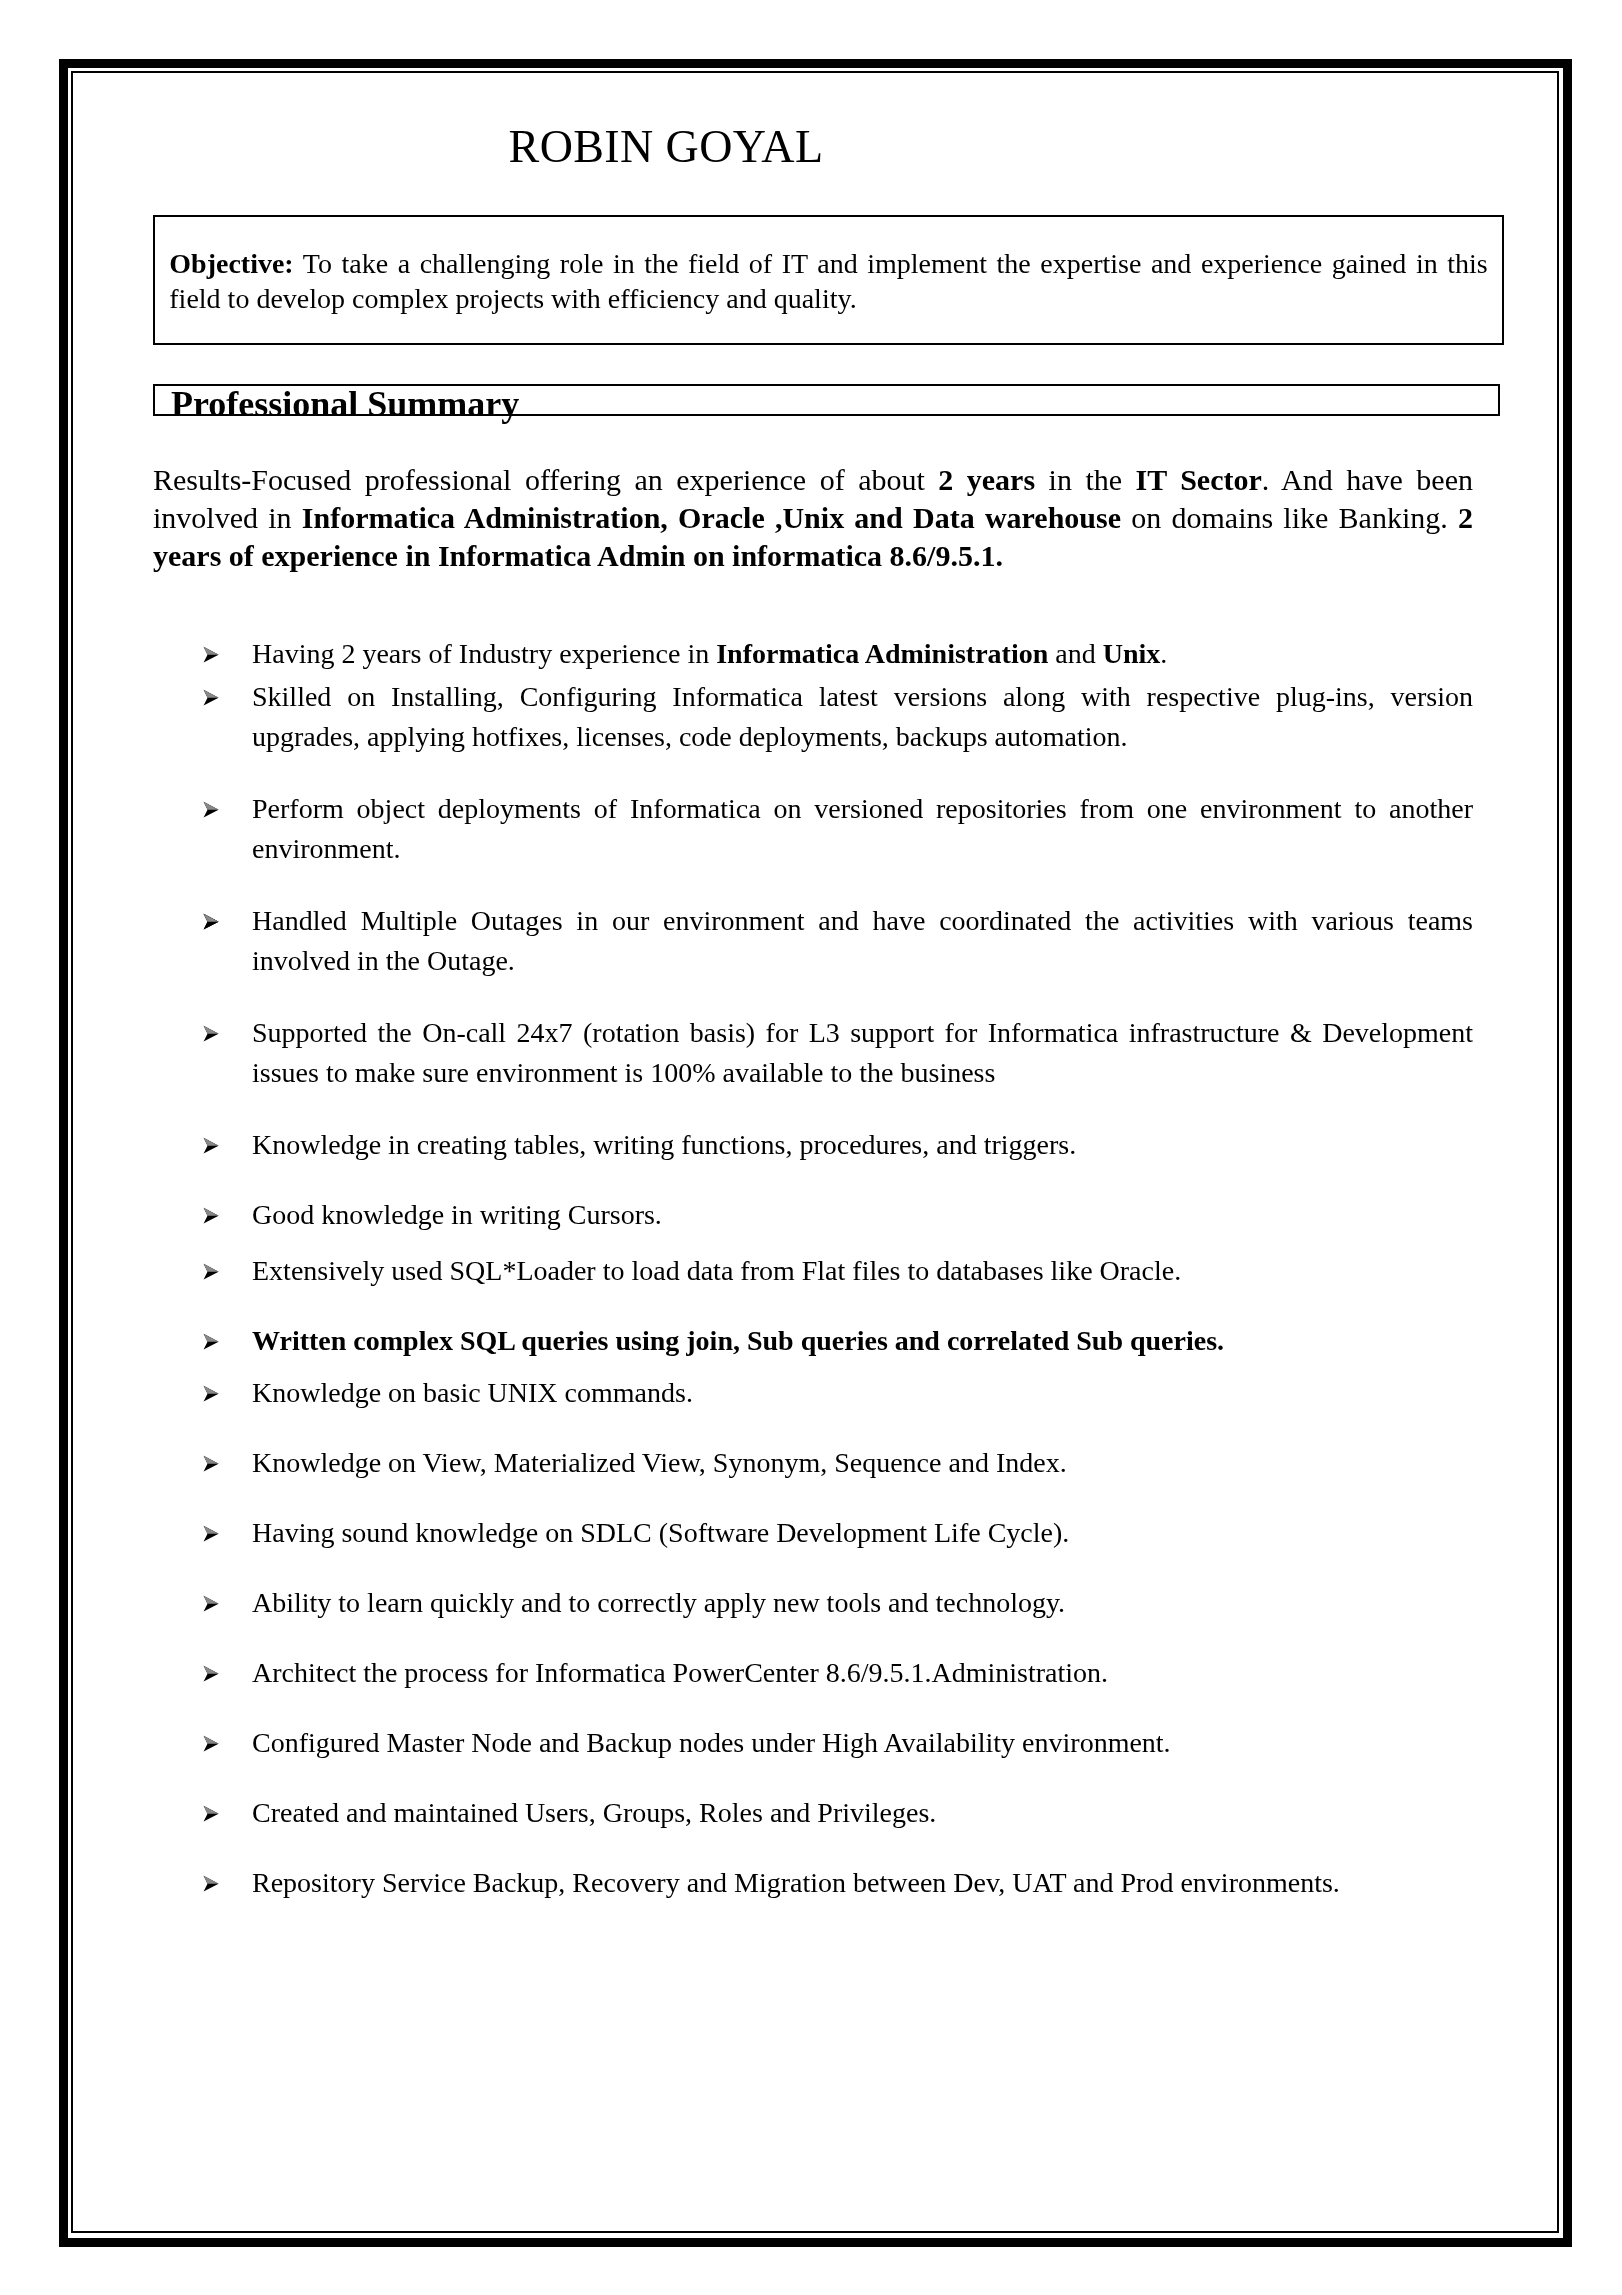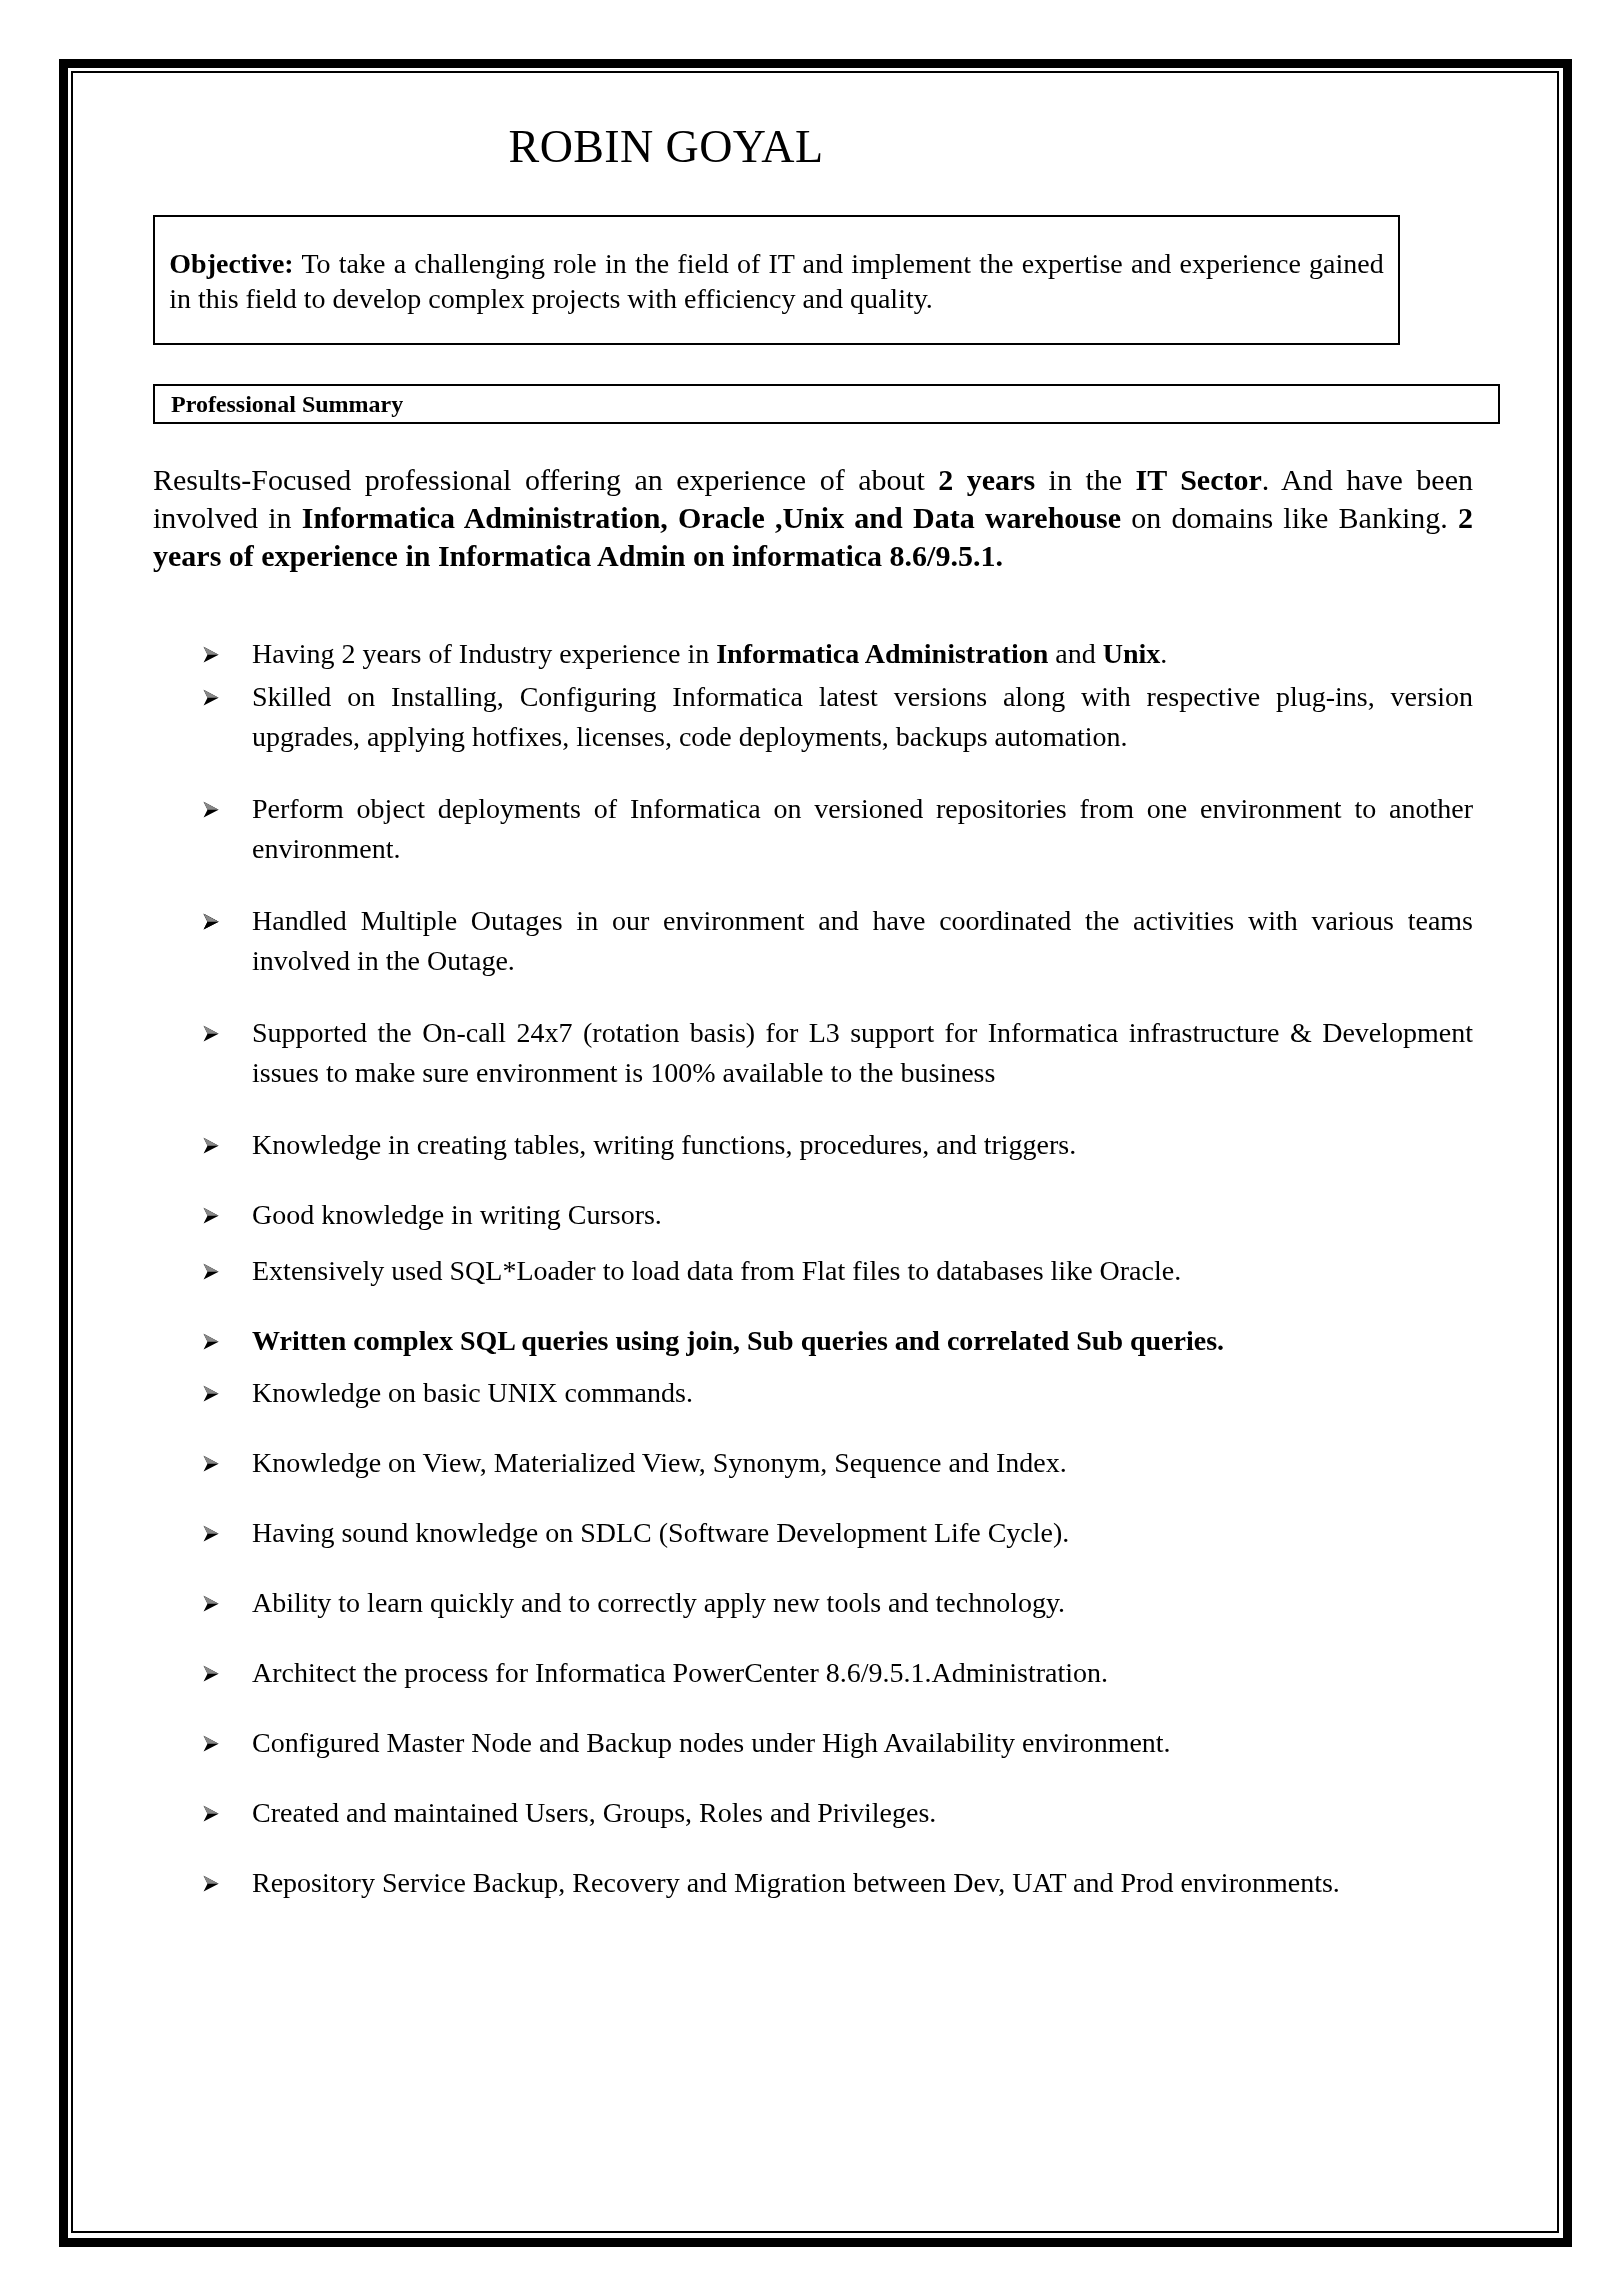--- a/index.html
+++ b/index.html
@@ -4,27 +4,27 @@
 <style>
   html, body { margin: 0; padding: 0; background: #ffffff; }
   body { width: 1622px; height: 2295px; position: relative; overflow: hidden;
          font-family: "Liberation Serif", "DejaVu Serif", serif; color: #000; }
   .frame-outer { position: absolute; left: 59px; top: 59px; width: 1513px; height: 2188px;
                  box-sizing: border-box; border: 9.5px solid #000; }
   .frame-inner { position: absolute; left: 71px; top: 71px; width: 1488px; height: 2162px;
                  box-sizing: border-box; border: 2.4px solid #000; }
   .name { position: absolute; left: 0; width: 1332px; top: 120px; text-align: center;
           font-size: 46px; letter-spacing: 0.4px; }
-  .objective-box { position: absolute; left: 153px; top: 215px; width: 1247px; height: 130px;
+  .objective-box { position: absolute; left: 153px; top: 215px; width: 1351px; height: 130px;
                    box-sizing: border-box; border: 2.4px solid #000; padding: 28.5px 14.3px 0 14.3px;
                    font-size: 28px; line-height: 35px; text-align: justify; }
   .objective-box b { font-weight: bold; }
-  .section-head { position: absolute; left: 153px; top: 384px; width: 1347px; height: 40px;
+  .section-head { position: absolute; left: 153px; top: 384px; width: 1347px; height: 32px;
                   box-sizing: border-box; border: 2.4px solid #000; padding: 1.6px 0 0 16px;
-                  font-size: 24px; font-weight: bold; line-height: 33px; }
+                  font-size: 36px; font-weight: bold; line-height: 33px; }
   .summary-para { position: absolute; left: 153px; top: 461px; width: 1320px;
                   font-size: 30px; line-height: 38px; text-align: justify; }
   .bullets { position: absolute; left: 202px; top: 634px; width: 1271px; margin: 0; padding: 0; list-style: none; }
   .bullet { position: relative; padding-left: 50px; font-size: 28px; line-height: 40px;
             text-align: justify; }
   .bullet .arrow { position: absolute; left: 0; top: 12px; width: 17.4px; height: 17.4px; }
   .b-text b { font-weight: bold; }
 </style>
 </head>
 <body>

